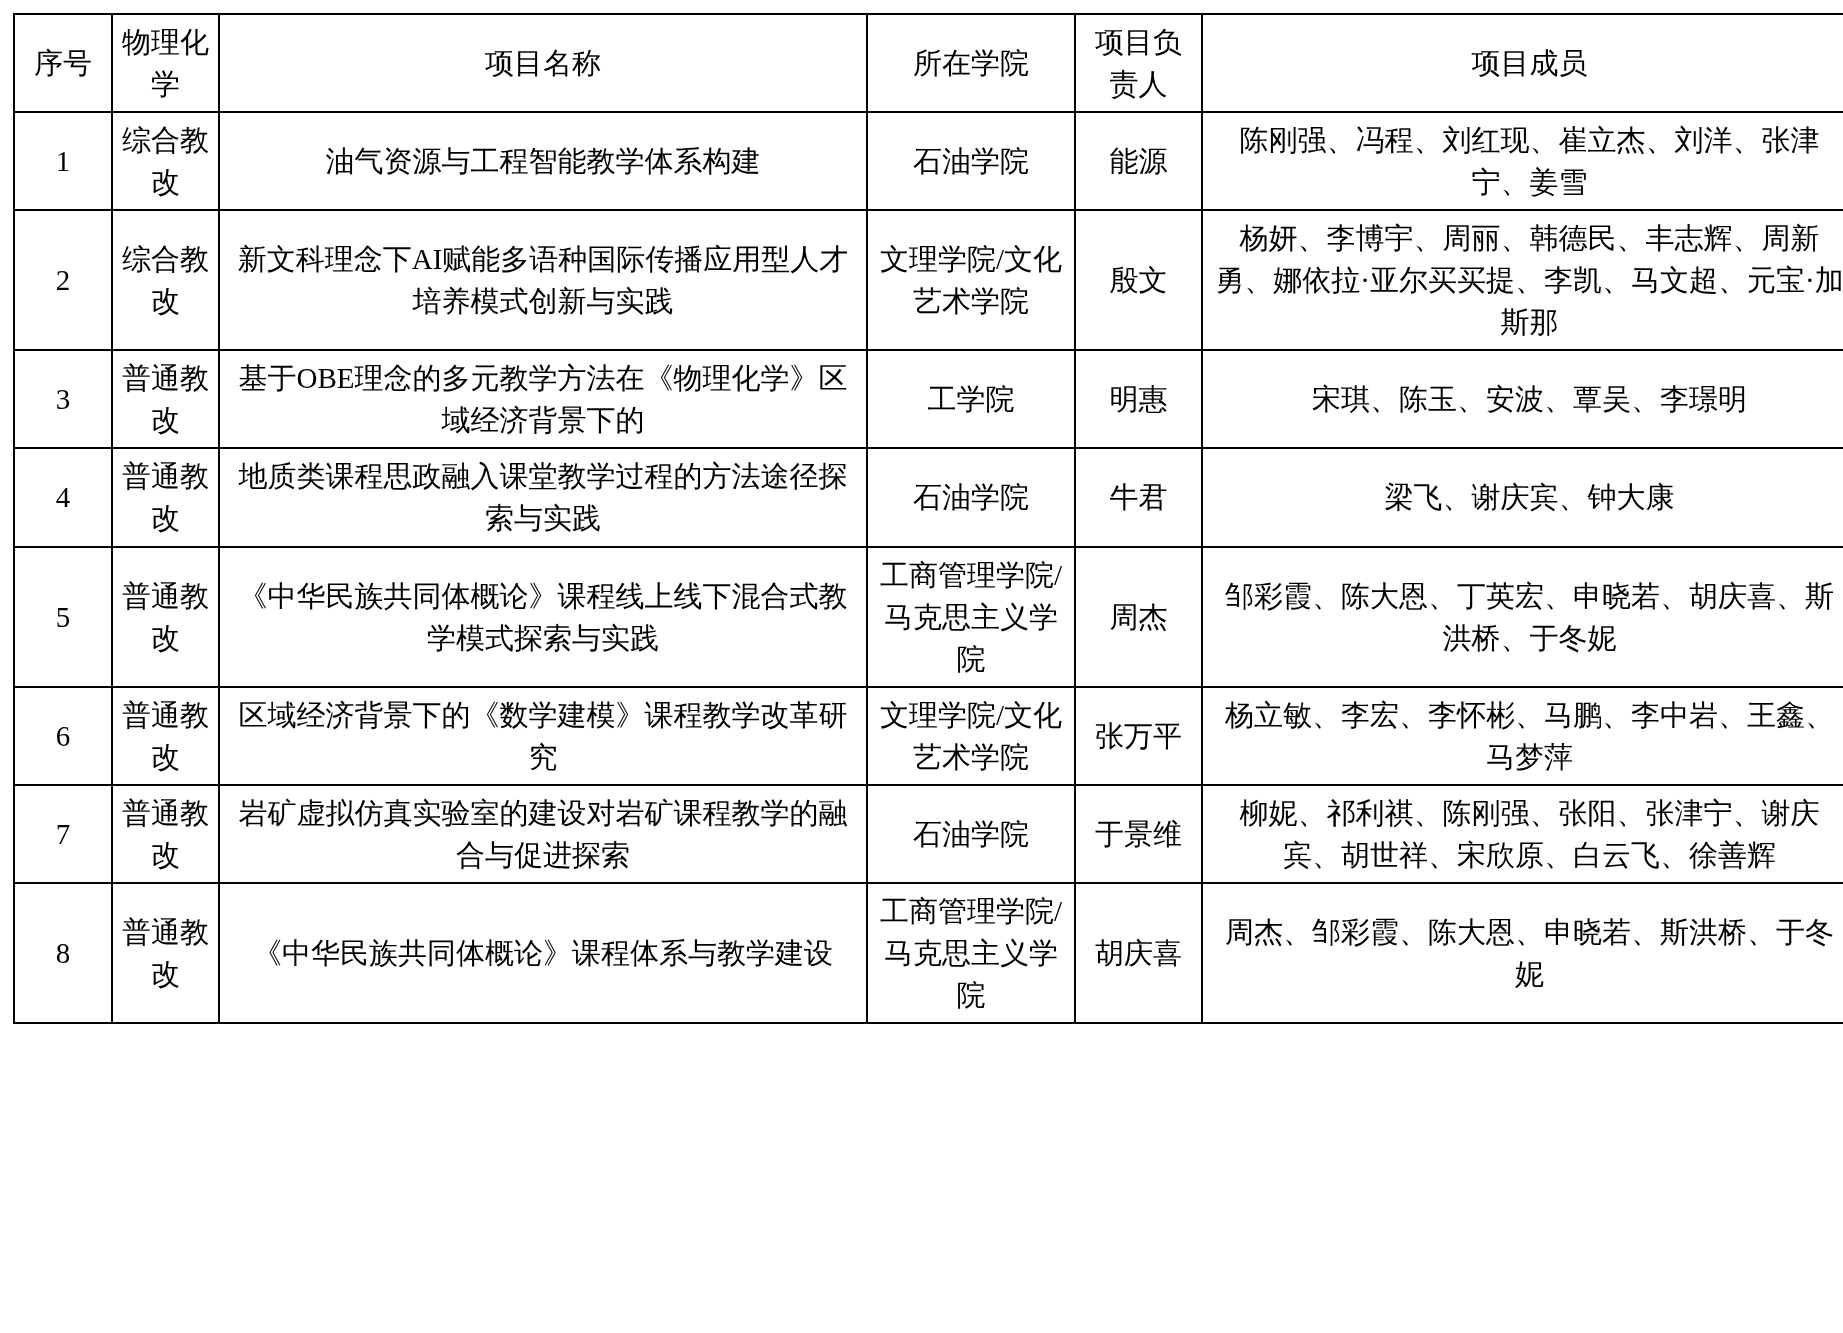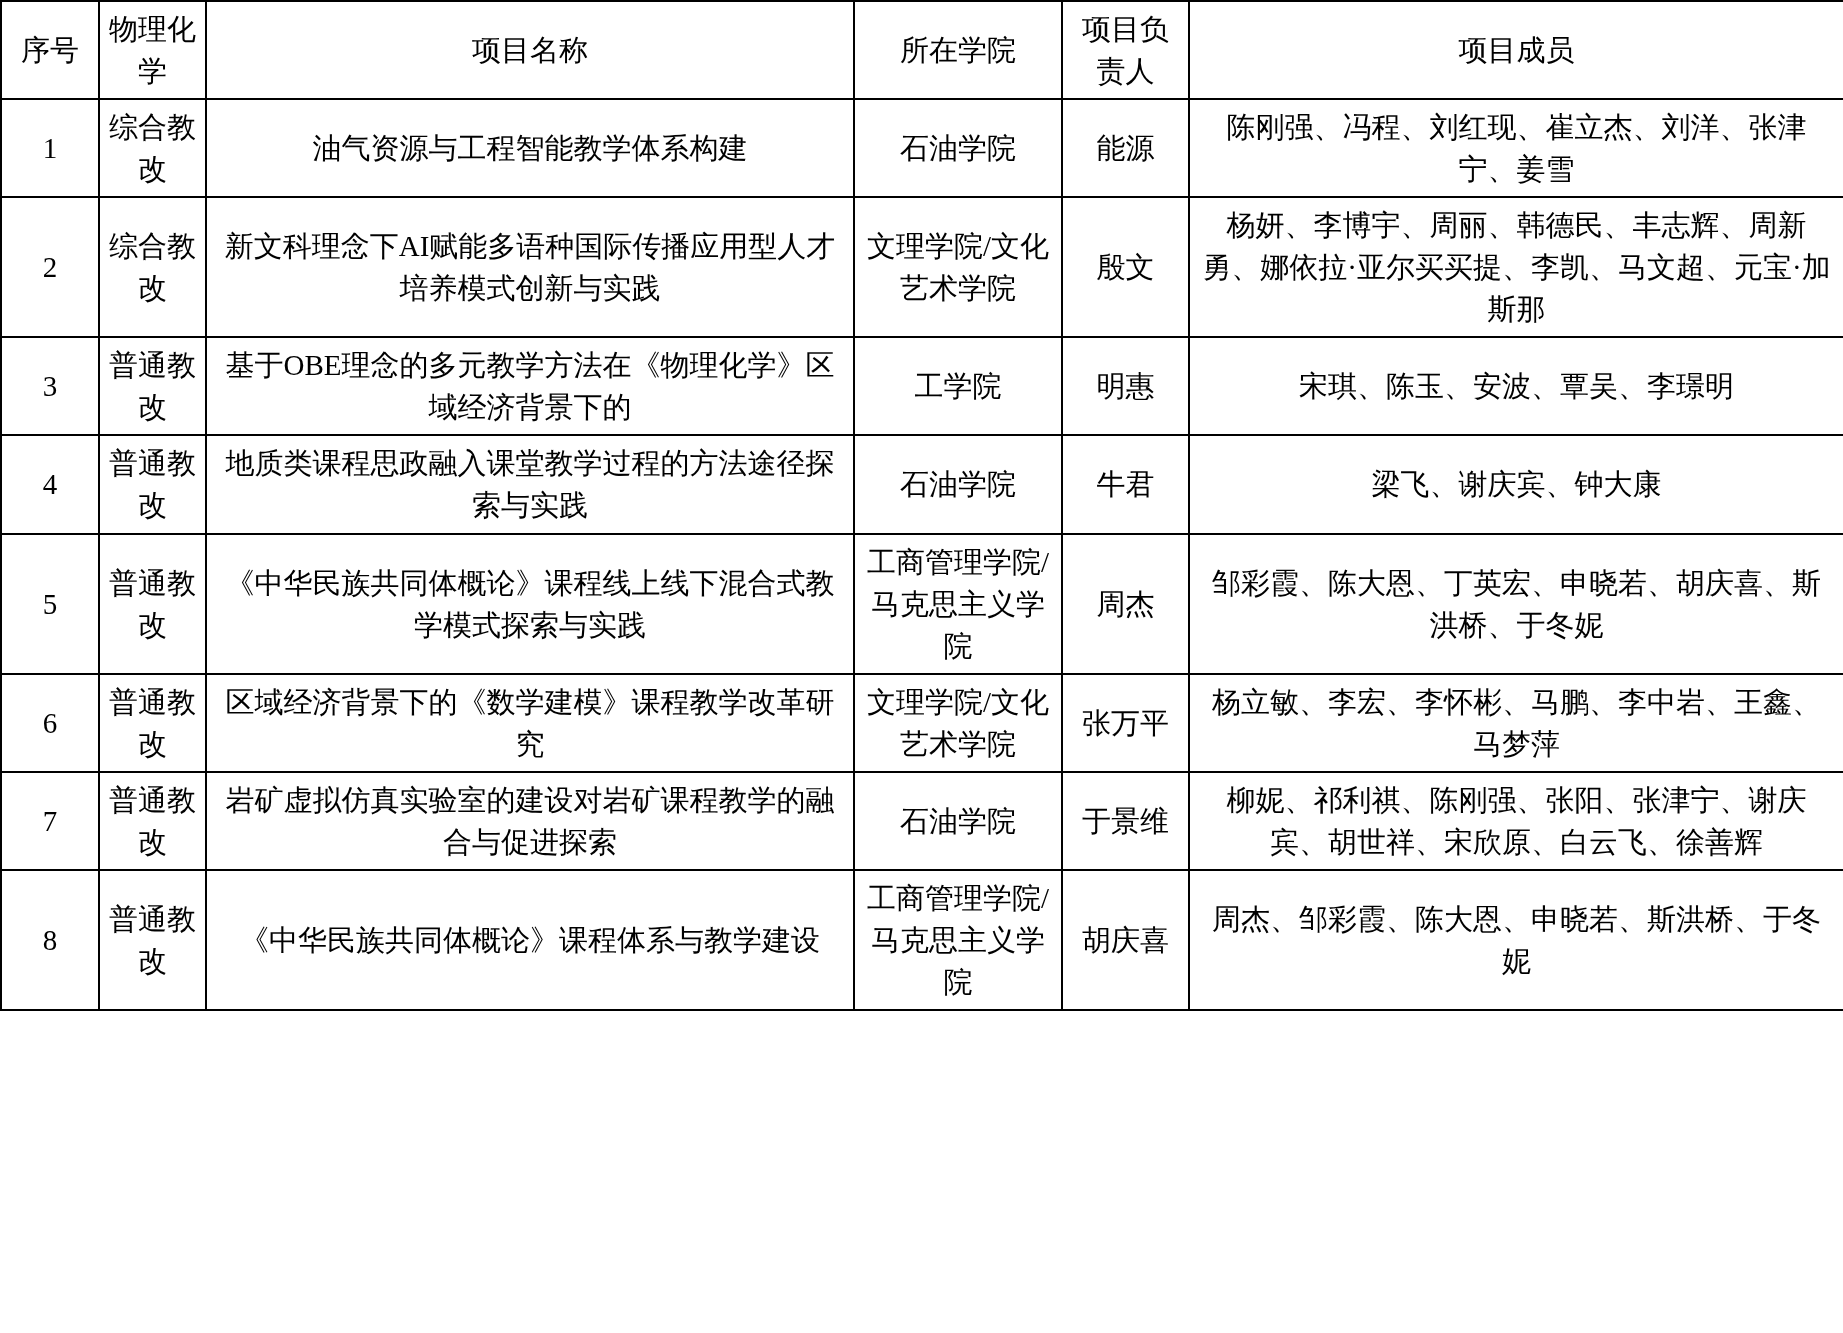--- a/index.html
+++ b/index.html
@@ -7,21 +7,21 @@
     padding: 0;
     background: #ffffff;
   }
   body {
     width: 1843px;
     font-family: "Liberation Serif", "DejaVu Serif", serif;
     color: #000000;
   }
   .page {
     width: 1843px;
-    padding: 0;
+    padding: 13px;
     box-sizing: border-box;
   }
   table.project-table {
     border-collapse: collapse;
     table-layout: fixed;
     width: 1843px;
     margin: 0;
   }
   table.project-table td,
   table.project-table th {

